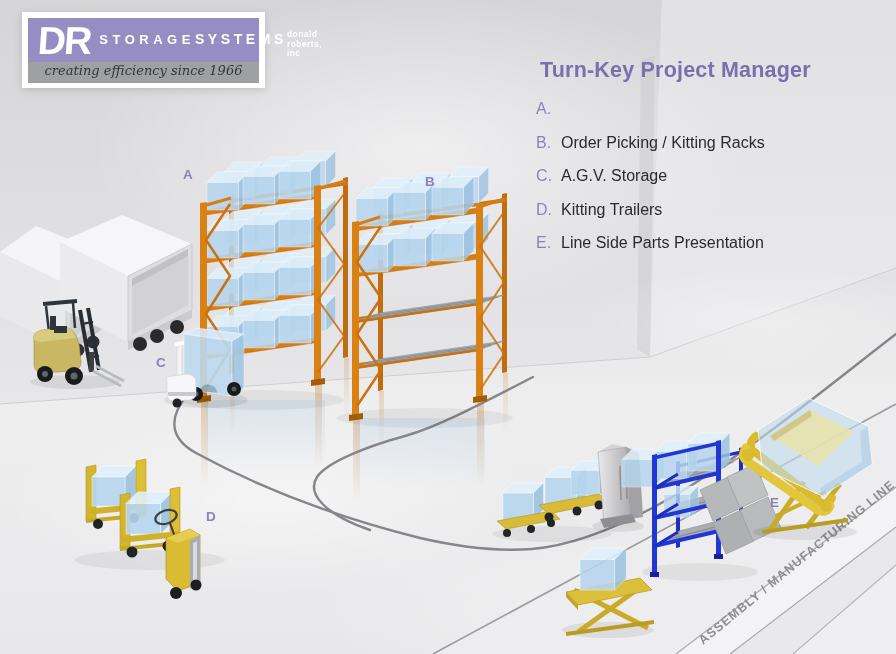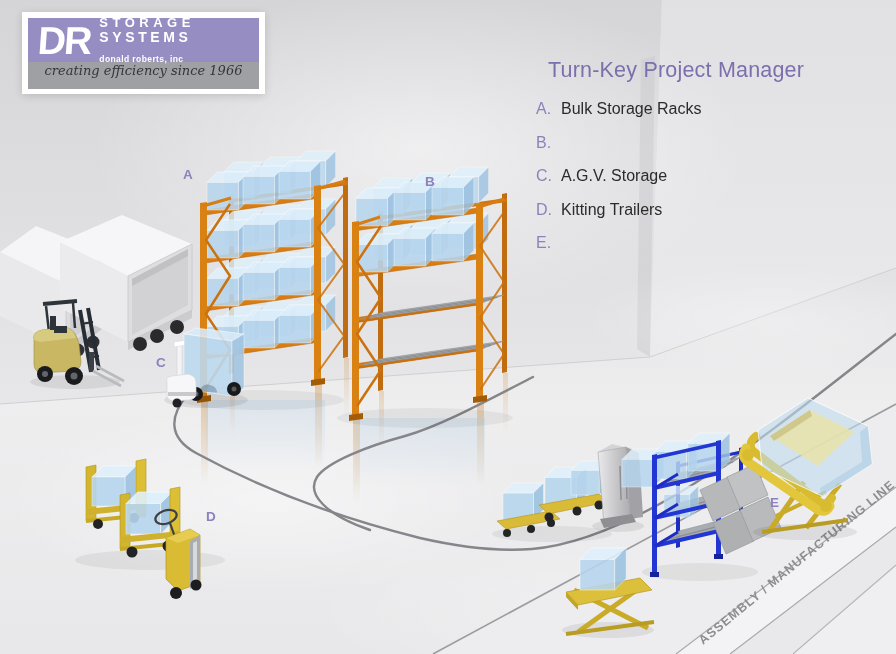--- a/index.html
+++ b/index.html
@@ -7,30 +7,30 @@
          font-family:"Liberation Sans",sans-serif;background:#e6e6e8;}
   svg.scene{position:absolute;left:0;top:0;}
 
   
   .logo{position:absolute;left:22px;top:12px;width:243px;background:#ffffff;
         padding:6px 6px 5px;box-sizing:border-box;box-shadow:0 2px 8px rgba(0,0,0,.14);}
   .logo-band{background:#968ec3;display:flex;align-items:center;height:44px;
              padding:0 8px 0 10px;gap:9px;}
   .logo-dr{color:#fff;font-size:39px;font-weight:700;letter-spacing:-2px;
            line-height:1;transform:skewX(-4deg);}
-  .logo-right{color:#fff;display:flex;flex-direction:column;line-height:1.12;}
+  .logo-right{color:#fff;display:flex;flex-direction:row;line-height:1.12;align-items:center;}
   .logo-word1{font-weight:700;font-size:13px;letter-spacing:4.5px;}
   .logo-word2{font-weight:700;font-size:14px;letter-spacing:3.6px;}
   .logo-company{font-weight:700;font-size:8.5px;letter-spacing:.4px;margin-top:9px;}
   .logo-tag{background:#9fa0a3;color:#35353a;font-family:"DejaVu Serif",serif;
-            font-style:italic;font-size:13px;text-align:center;padding:0 0 10px;line-height:17px;}
+            font-style:italic;font-size:13px;text-align:center;padding:0 0 4px;line-height:17px;}
 
   
   .panel{position:absolute;left:536px;top:58px;width:330px;}
-  .panel-title{margin:0 12px 16px;font-size:21.5px;font-weight:400;color:#7b6fad;letter-spacing:.2px;}
+  .panel-title{margin:0 4px 16px;font-size:21.5px;font-weight:700;color:#7b6fad;letter-spacing:.2px;}
   .legend-row{display:flex;align-items:baseline;font-size:16px;line-height:20px;margin-bottom:13.5px;}
   .legend-letter{color:#8d81bb;width:25px;flex:0 0 25px;}
   .legend-label{color:#2b2b2b;}
 
   
   .marker{position:absolute;font-size:13.5px;font-weight:700;color:#8e82bc;}
   .m-a{left:183px;top:167px;} .m-b{left:425px;top:174px;} .m-c{left:156px;top:355px;}
   .m-d{left:206px;top:509px;} .m-e{left:770px;top:495px;}
 </style>
 </head>
@@ -427,35 +427,36 @@
         <span class="logo-company">donald roberts, inc</span>
       </div>
     </div>
     <div class="logo-tag">creating efficiency since 1966</div>
   </div>
 
   <div class="panel">
     <h1 class="panel-title">Turn-Key Project Manager</h1>
     <div class="legend-row">
       <span class="legend-letter">A.</span>
-      <span class="legend-label">Bulk Storage Racks</span>
     </div>
     <div class="legend-row">
       <span class="legend-letter">B.</span>
+      <span class="legend-label">Order Picking / Kitting Racks</span>
     </div>
     <div class="legend-row">
       <span class="legend-letter">C.</span>
       <span class="legend-label">A.G.V. Storage</span>
     </div>
     <div class="legend-row">
       <span class="legend-letter">D.</span>
       <span class="legend-label">Kitting Trailers</span>
     </div>
     <div class="legend-row">
       <span class="legend-letter">E.</span>
+      <span class="legend-label">Line Side Parts Presentation</span>
     </div>
   </div>
 
   <span class="marker m-a">A</span>
   <span class="marker m-b">B</span>
   <span class="marker m-c">C</span>
   <span class="marker m-d">D</span>
   <span class="marker m-e">E</span>
 
 </div>

